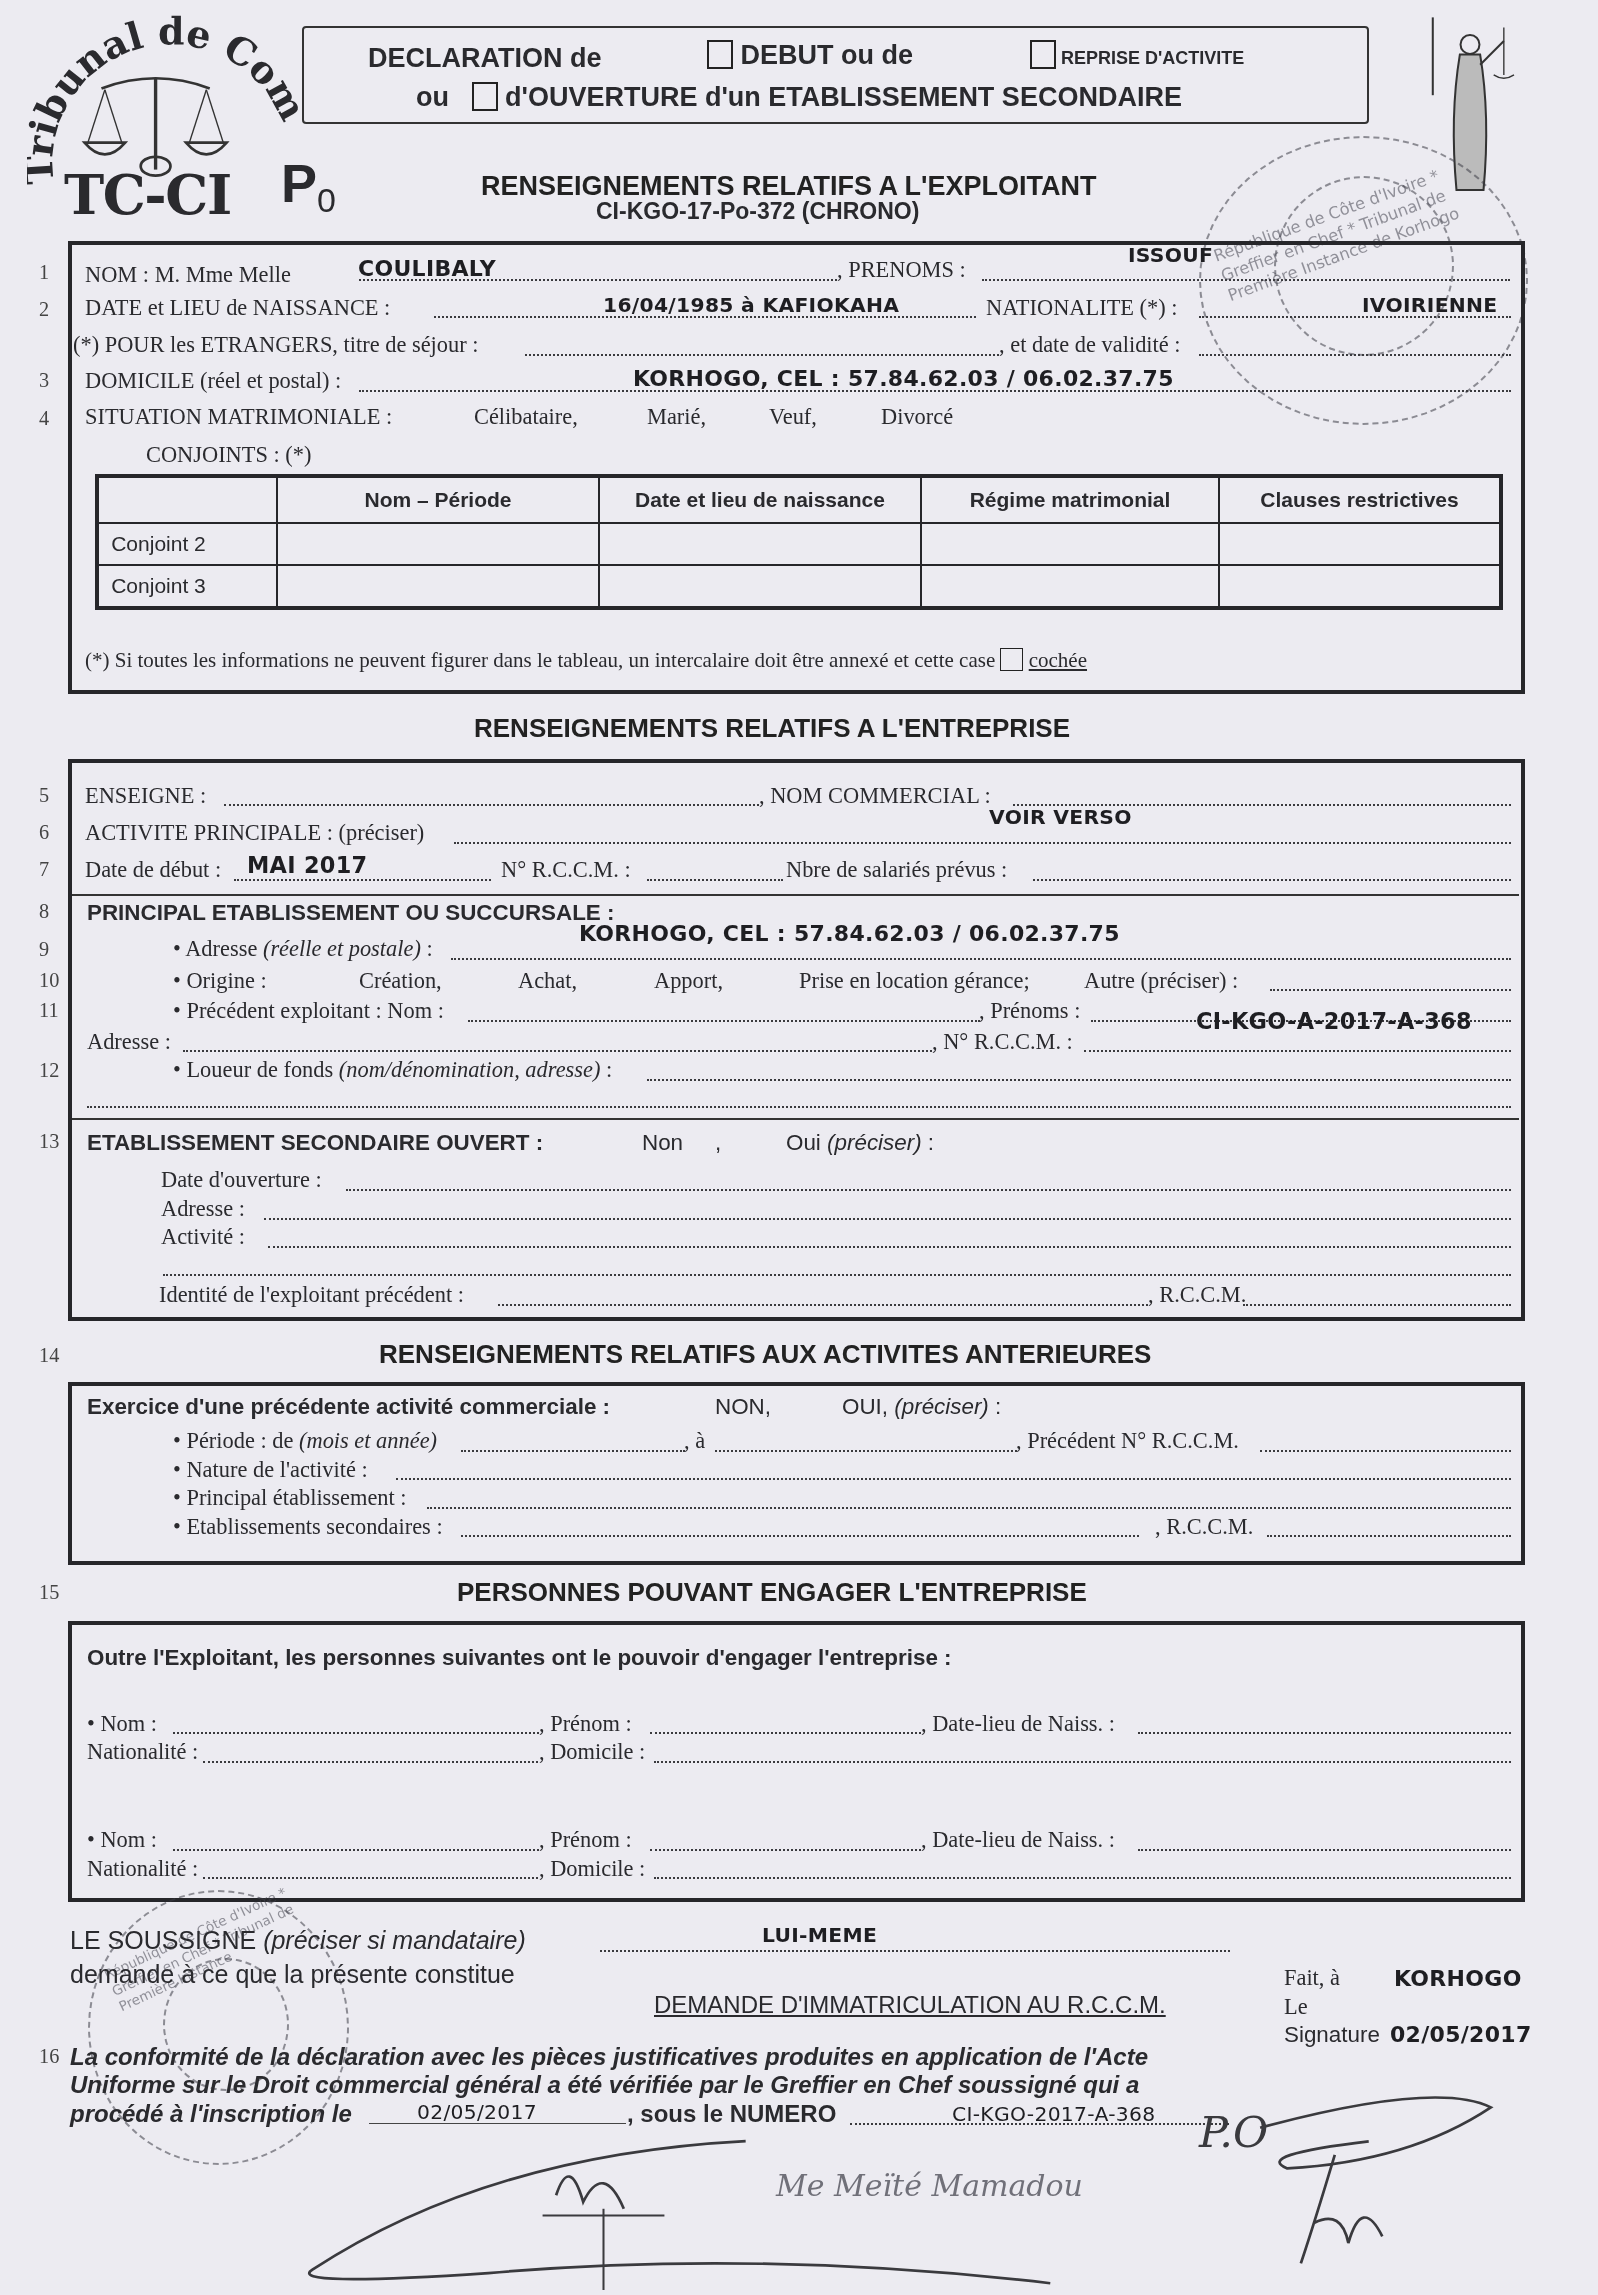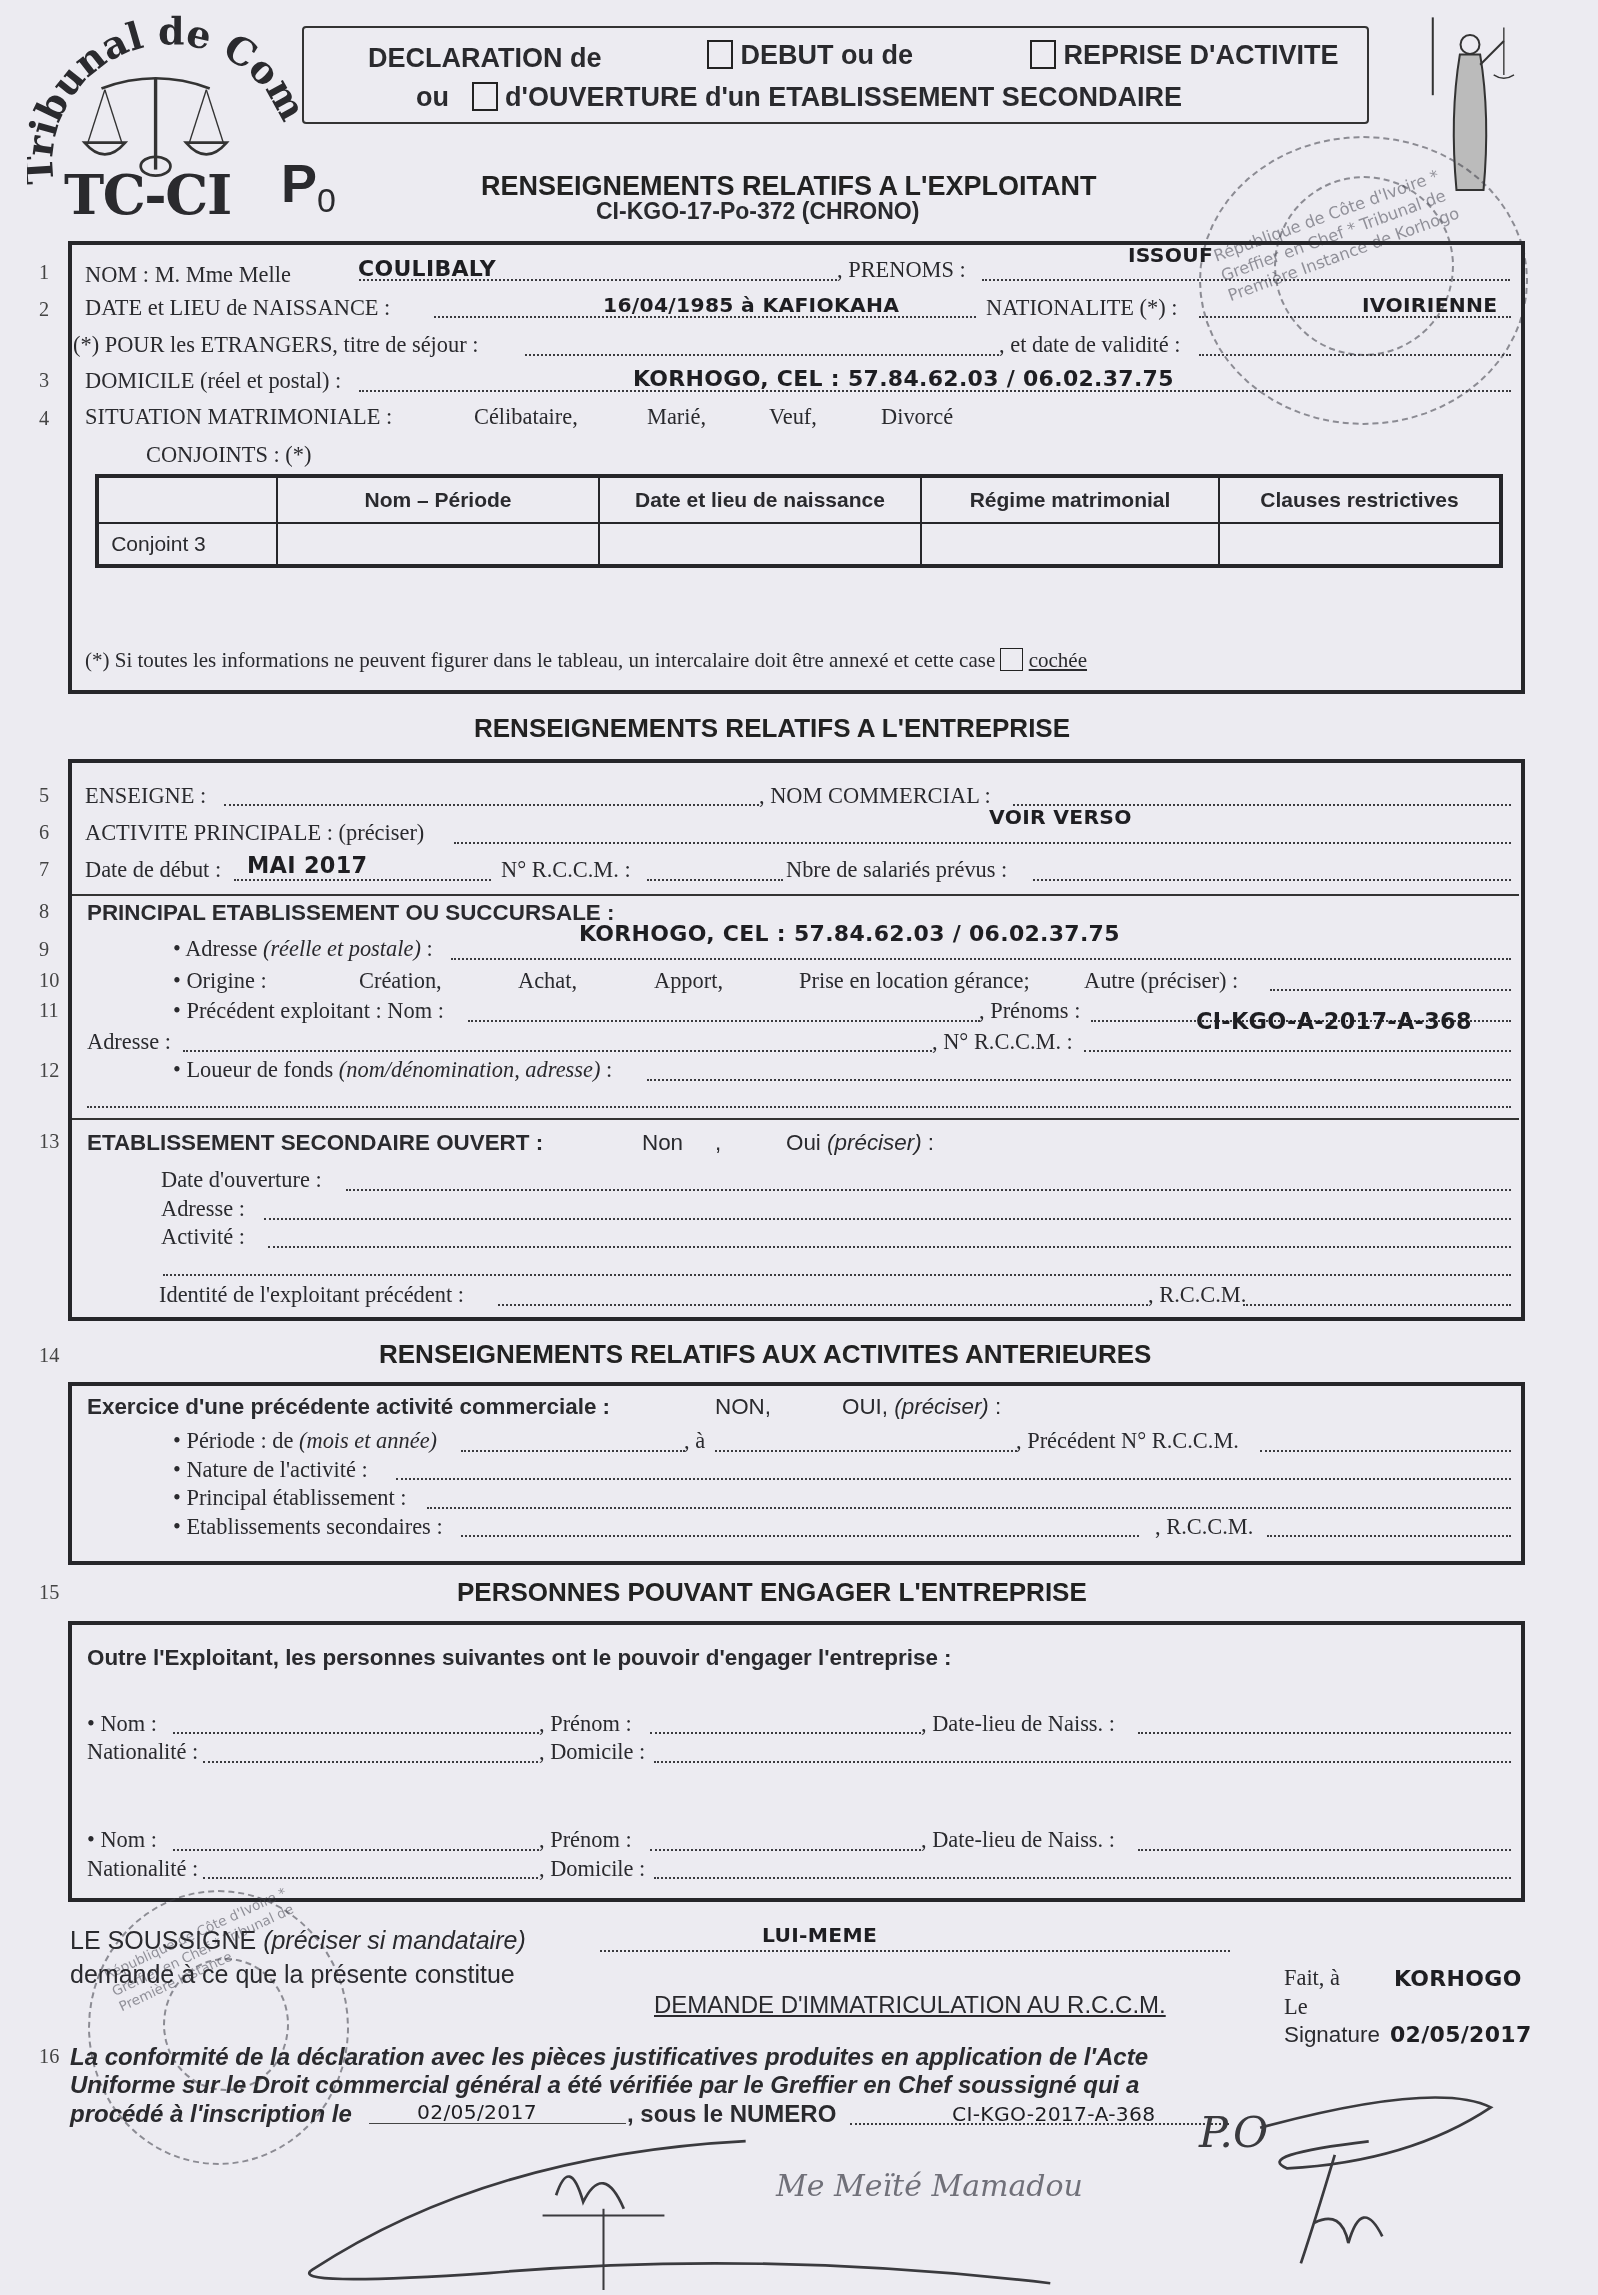--- a/index.html
+++ b/index.html
@@ -53,21 +53,21 @@
 </div>
 
 <div class="abs" style="left:302px; top:26px; width:1067px; height:98px; border:2px solid #333; border-radius:4.1px; box-sizing:border-box;">
   <div class="abs sans" style="left:64px; top:15px; font-size:27px; font-weight:bold; white-space:nowrap;">
     <span>DECLARATION de</span>
   </div>
   <div class="abs sans" style="left:403px; top:12.2px; font-size:27px; font-weight:bold; white-space:nowrap;">
     <span class="cb"></span>
     <span>DEBUT ou de</span>
   </div>
-  <div class="abs sans" style="left:678px; top:12.2px; font-size:27px; font-weight:bold; white-space:nowrap;padding-left:48px;">
+  <div class="abs sans" style="left:678px; top:12.2px; font-size:18px; font-weight:bold; white-space:nowrap;padding-left:48px;">
     <span class="cb"></span>
     <span>REPRISE D'ACTIVITE</span>
   </div>
   <div class="abs sans" style="left:112px; top:54px; font-size:27px; font-weight:bold; white-space:nowrap;">
     <span>ou</span>
     &nbsp;&nbsp;<span class="cb"></span>
     <span>d'OUVERTURE d'un ETABLISSEMENT SECONDAIRE</span>
   </div>
 </div>
 
@@ -136,20 +136,27 @@
     </colgroup>
   <tbody>
       <tr>
     <th></th>
     <th>Nom – Période</th>
     <th>Date et lieu de naissance</th>
     <th>Régime matrimonial</th>
     <th>Clauses restrictives</th>
   </tr>
   <tr>
+    <td class="rl">Conjoint 2</td>
+    <td></td>
+    <td></td>
+    <td></td>
+    <td></td>
+  </tr>
+  <tr>
     <td class="rl">Conjoint 3</td>
     <td></td>
     <td></td>
     <td></td>
     <td></td>
   </tr>
 </tbody>
   </table>
 
 <div class="abs lbl" style="left:85px; top:648px; font-size:21px;">

